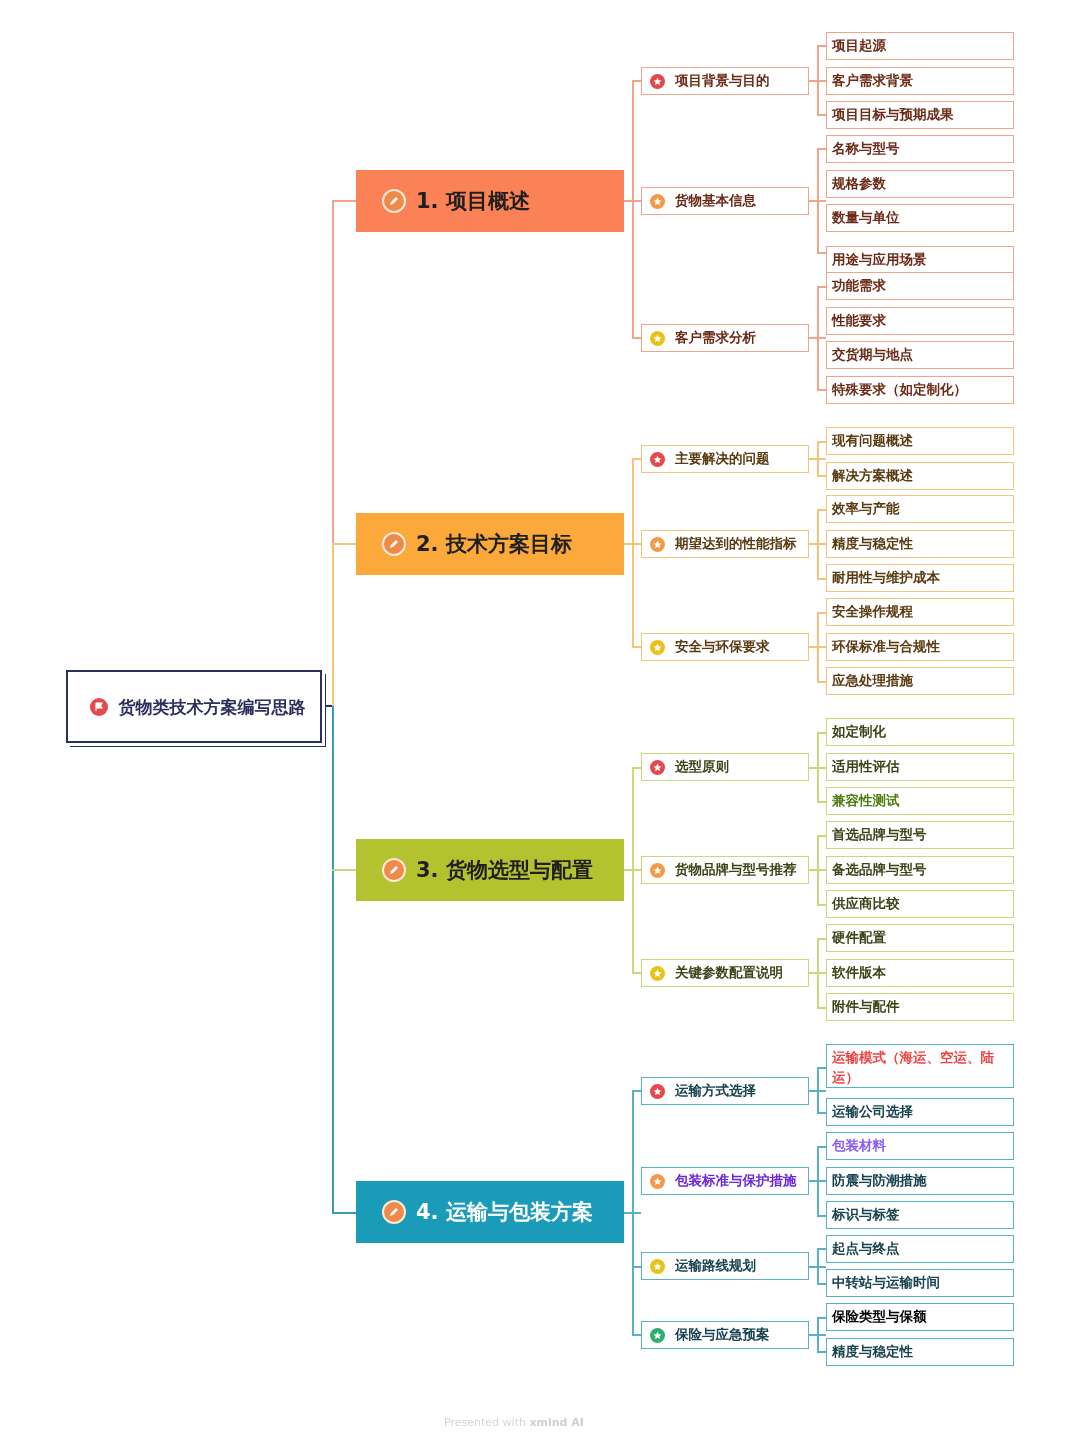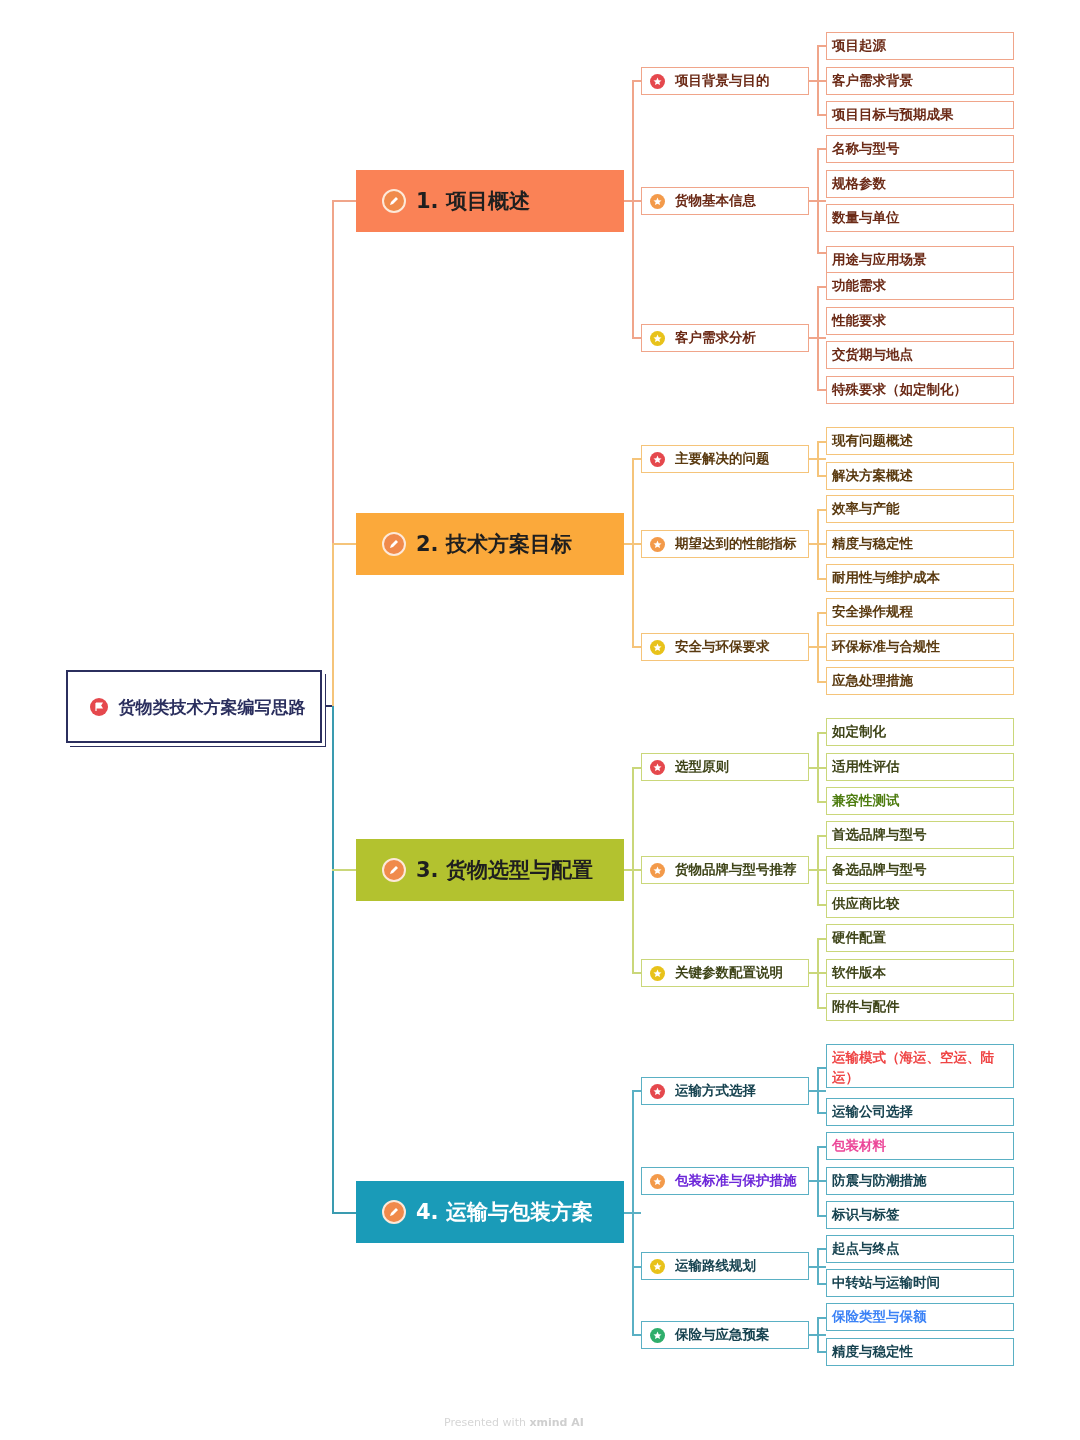--- a/index.html
+++ b/index.html
@@ -287,23 +287,23 @@
 <div class="abs sub" style="top:1321px;border:1.5px solid #5ab0c4;color:#174350">
   <span class="star" style="background:#2fae6b">
       <svg width="9" height="9" viewBox="0 0 10 10">
         <path d="M5 0.5l1.3 3 3.2.3-2.4 2.1.7 3.1L5 7.4 2.2 9l.7-3.1L.5 3.8l3.2-.3z" fill="#fff"></path>
       </svg>
     </span>
   <span>保险与应急预案</span>
 </div>
 <div class="abs leaf tall" style="top:1044px;border:1.5px solid #5ab0c4;color:#ef4444">运输模式（海运、空运、陆运）</div>
 <div class="abs leaf" style="top:1098px;border:1.5px solid #5ab0c4;color:#174350">运输公司选择</div>
-<div class="abs leaf" style="top:1132px;border:1.5px solid #5ab0c4;color:#ec4899">包装材料</div>
+<div class="abs leaf" style="top:1132px;border:1.5px solid #5ab0c4;color:#8b5cf6">包装材料</div>
 <div class="abs leaf" style="top:1167px;border:1.5px solid #5ab0c4;color:#174350">防震与防潮措施</div>
 <div class="abs leaf" style="top:1201px;border:1.5px solid #5ab0c4;color:#174350">标识与标签</div>
 <div class="abs leaf" style="top:1235px;border:1.5px solid #5ab0c4;color:#174350">起点与终点</div>
 <div class="abs leaf" style="top:1269px;border:1.5px solid #5ab0c4;color:#174350">中转站与运输时间</div>
-<div class="abs leaf" style="top:1303px;border:1.5px solid #5ab0c4;color:#3b82f6">保险类型与保额</div>
+<div class="abs leaf" style="top:1303px;border:1.5px solid #5ab0c4;color:#000000">保险类型与保额</div>
 <div class="abs leaf" style="top:1338px;border:1.5px solid #5ab0c4;color:#174350">精度与稳定性</div>
 
 <div class="abs footer">
   <span>Presented with </span><b>xmind AI</b>
 </div>
 
 </body></html>

